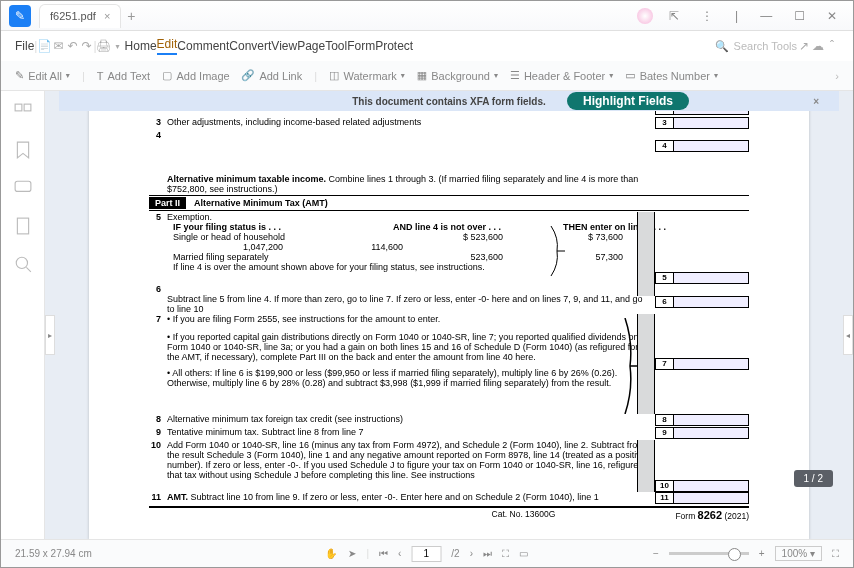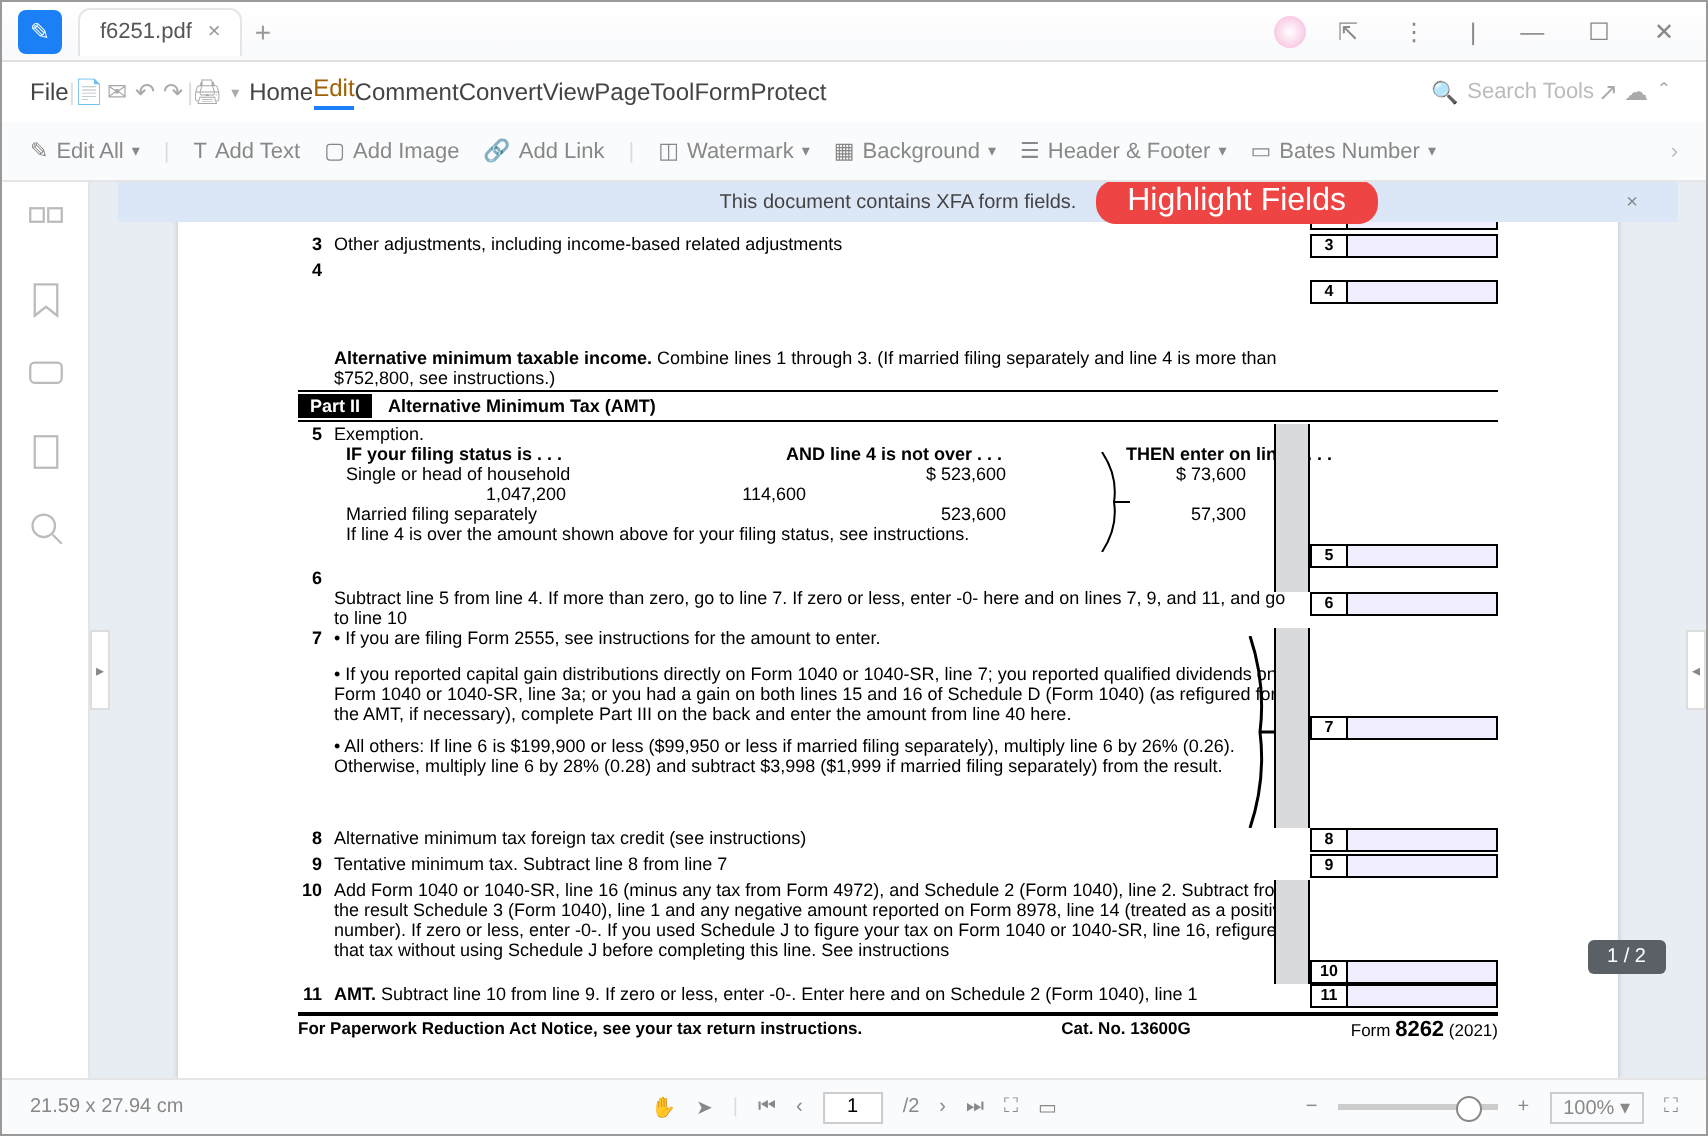--- a/index.html
+++ b/index.html
@@ -28,22 +28,22 @@
 
 .workspace { position: absolute; top: 90px; left: 0; right: 0; bottom: 28px; display: flex; }
 .sidepanel { width: 44px; background: #fff; border-right: 1px solid #e5e5e5; display: flex; flex-direction: column; align-items: center; padding-top: 12px; gap: 20px; }
 .side-icon { width: 18px; height: 18px; color: #bbb; cursor: pointer; }
 
 .doc-area { flex: 1; background: #e8edf4; overflow: auto; position: relative; display: flex; justify-content: center; }
 .expander-l, .expander-r { position: absolute; top: 50%; width: 10px; height: 40px; background: #fff; border: 1px solid #ddd; display: flex; align-items: center; justify-content: center; font-size: 8px; color: #888; }
 .expander-l { left: 0; }
 .expander-r { right: 0; }
 
-.banner { position: absolute; top: 0; left: 50%; transform: translateX(-50%); width: 780px; height: 20px; background: #dbe6f7; display: flex; align-items: center; justify-content: center; font-size: 10px; color: #444; z-index: 5; }
-.banner-btn { position: absolute; right: 150px; background: #ef4444; color: #fff; border-radius: 10px; padding: 2px 16px; font-size: 16px; cursor: pointer; }
+.banner { position: absolute; top: 0; left: 50%; transform: translateX(-50%); width: 780px; height: 20px; background: #dbe6f7; display: flex; align-items: center; justify-content: center; font-size: 10px; color: #444; z-index: 5; font-weight: bold; }
+.banner-btn { position: absolute; right: 150px; background: #0f766e; color: #fff; border-radius: 10px; padding: 2px 16px; font-size: 12px; cursor: pointer; }
 .banner-close { position: absolute; right: 20px; color: #888; cursor: pointer; }
 
 .page { width: 720px; background: #fff; margin-top: 0; padding: 0 60px 20px 60px; font-size: 9px; color: #000; box-shadow: 0 1px 3px rgba(0,0,0,0.2); position: relative; }
 
 .row { display: flex; align-items: flex-start; }
 .linenum { width: 18px; text-align: right; font-weight: bold; padding-right: 6px; }
 .linetext { flex: 1; }
 .numbox { display: flex; }
 .numbox .nlabel { width: 18px; text-align: center; border: 1px solid #000; border-right: none; font-size: 8px; font-weight: bold; background: #fff; }
 .numbox .nfield { width: 76px; height: 12px; border: 1px solid #000; background: #f0eeff; }
@@ -381,22 +381,21 @@
         <div class="rightboxes">
             <div class="numbox">
               <div class="nlabel">11</div>
               <div class="nfield"></div>
             </div>
           </div>
       </div>
 
       <div class="hr" style="border-top-width:2px;"></div>
       <div style="display:flex; font-size:8.5px;">
-        <span class="bold">For Paperwork Reduction Act Notice, see your tax return instructions.</span>
-        <span style="margin-left:auto; margin-right:80px;font-weight:bold;">Cat. No. 13600G</span>
+        <span style="margin-left:auto; margin-right:120px;">Cat. No. 13600G</span>
         <span><span>Form </span><span class="bold" style="font-size:11px">8262</span><span> (2021)</span></span>
       </div>
     </div>
 
     <div class="page-badge">1 / 2</div>
   </div>
 </div>
 
 <div class="bottombar">
   <span>21.59 x 27.94 cm</span>

